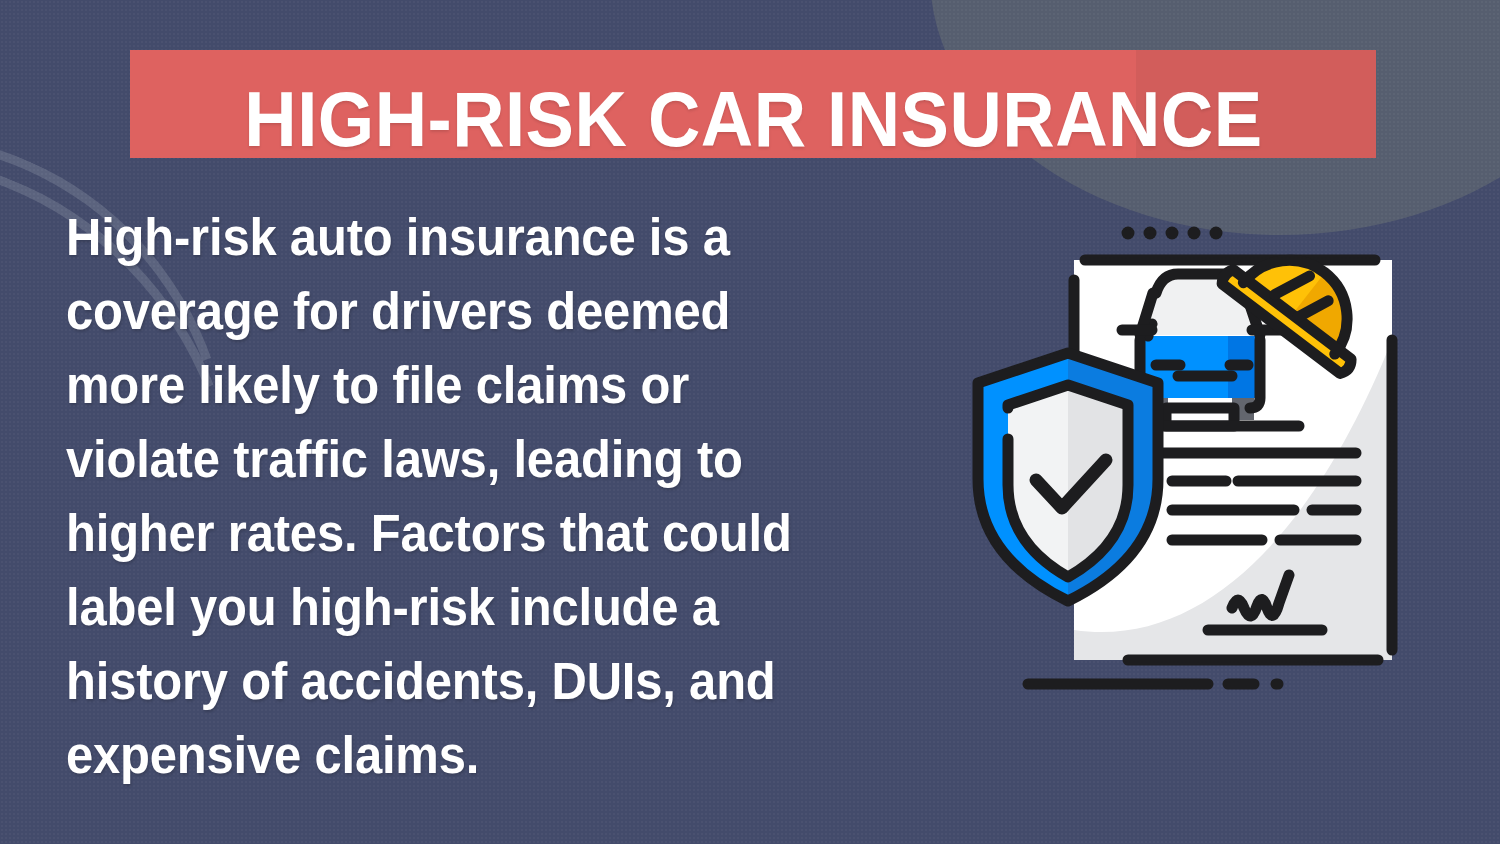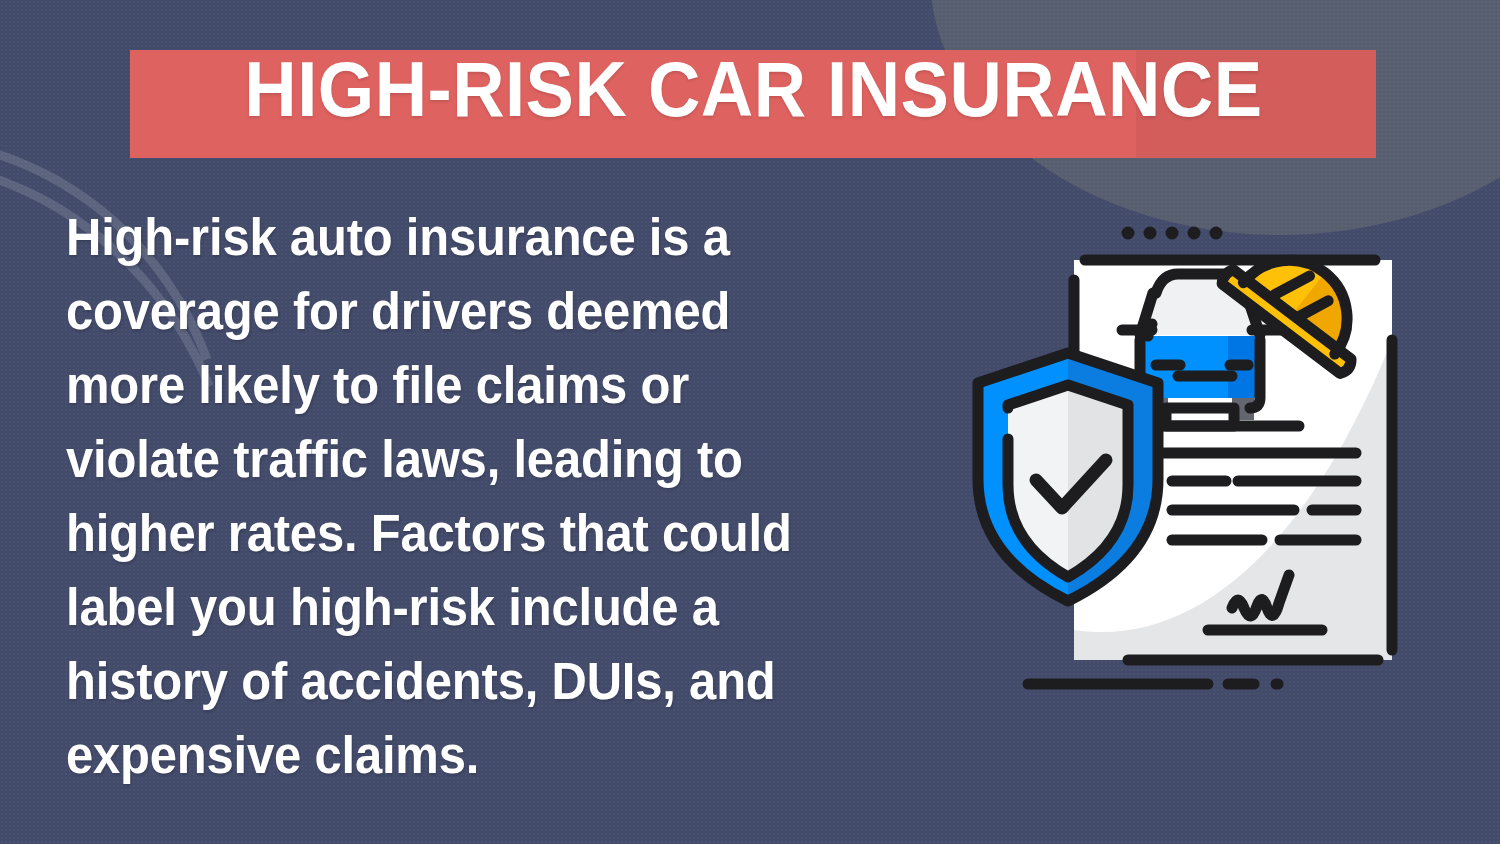--- a/index.html
+++ b/index.html
@@ -52,21 +52,21 @@
       radial-gradient(rgba(255,255,255,.035) 1px, transparent 1px);
     background-size:4px 4px;
   }
 
   
   .title-banner {
     position:absolute;
     left:130px; top:50px;
     width:1246px; height:108px;
     background:#de6260;
-    display:flex; align-items:flex-start; justify-content:center;
+    display:flex; align-items:flex-end; justify-content:center;
   }
   .title-banner .shade {
     position:absolute; right:0; top:0; bottom:0;
     width:240px;
     background:rgba(0,0,0,.05);
   }
   .title-text {
     position:relative;
     color:#ffffff;
     font-weight:bold;

